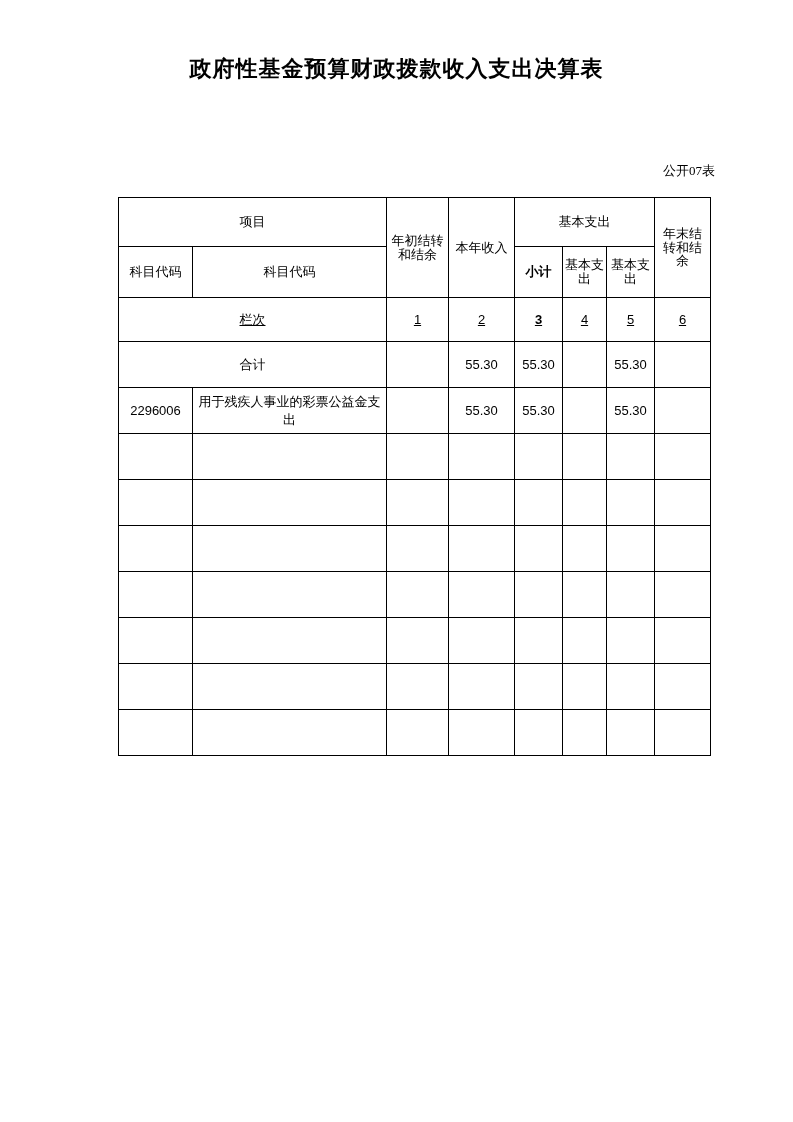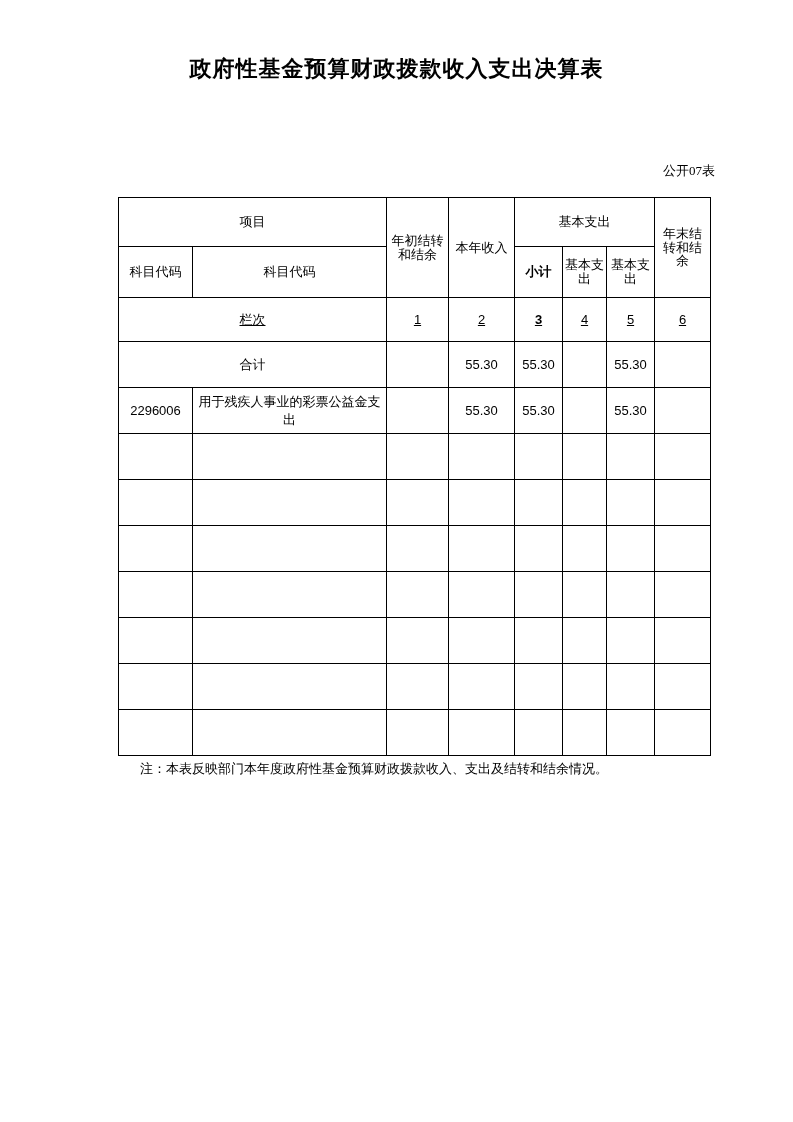--- a/index.html
+++ b/index.html
@@ -234,15 +234,14 @@
           <td>&nbsp;</td>
           <td>&nbsp;</td>
           <td>&nbsp;</td>
           <td>&nbsp;</td>
           <td>&nbsp;</td>
         </tr>
       </tbody>
     </table>
   </div>
 
-  <div class="note">注：本表反映部门本年度政府性基金预算财政拨款收入、支出及结转和结余情况。</div>
 
 </div>
 
 </body></html>

